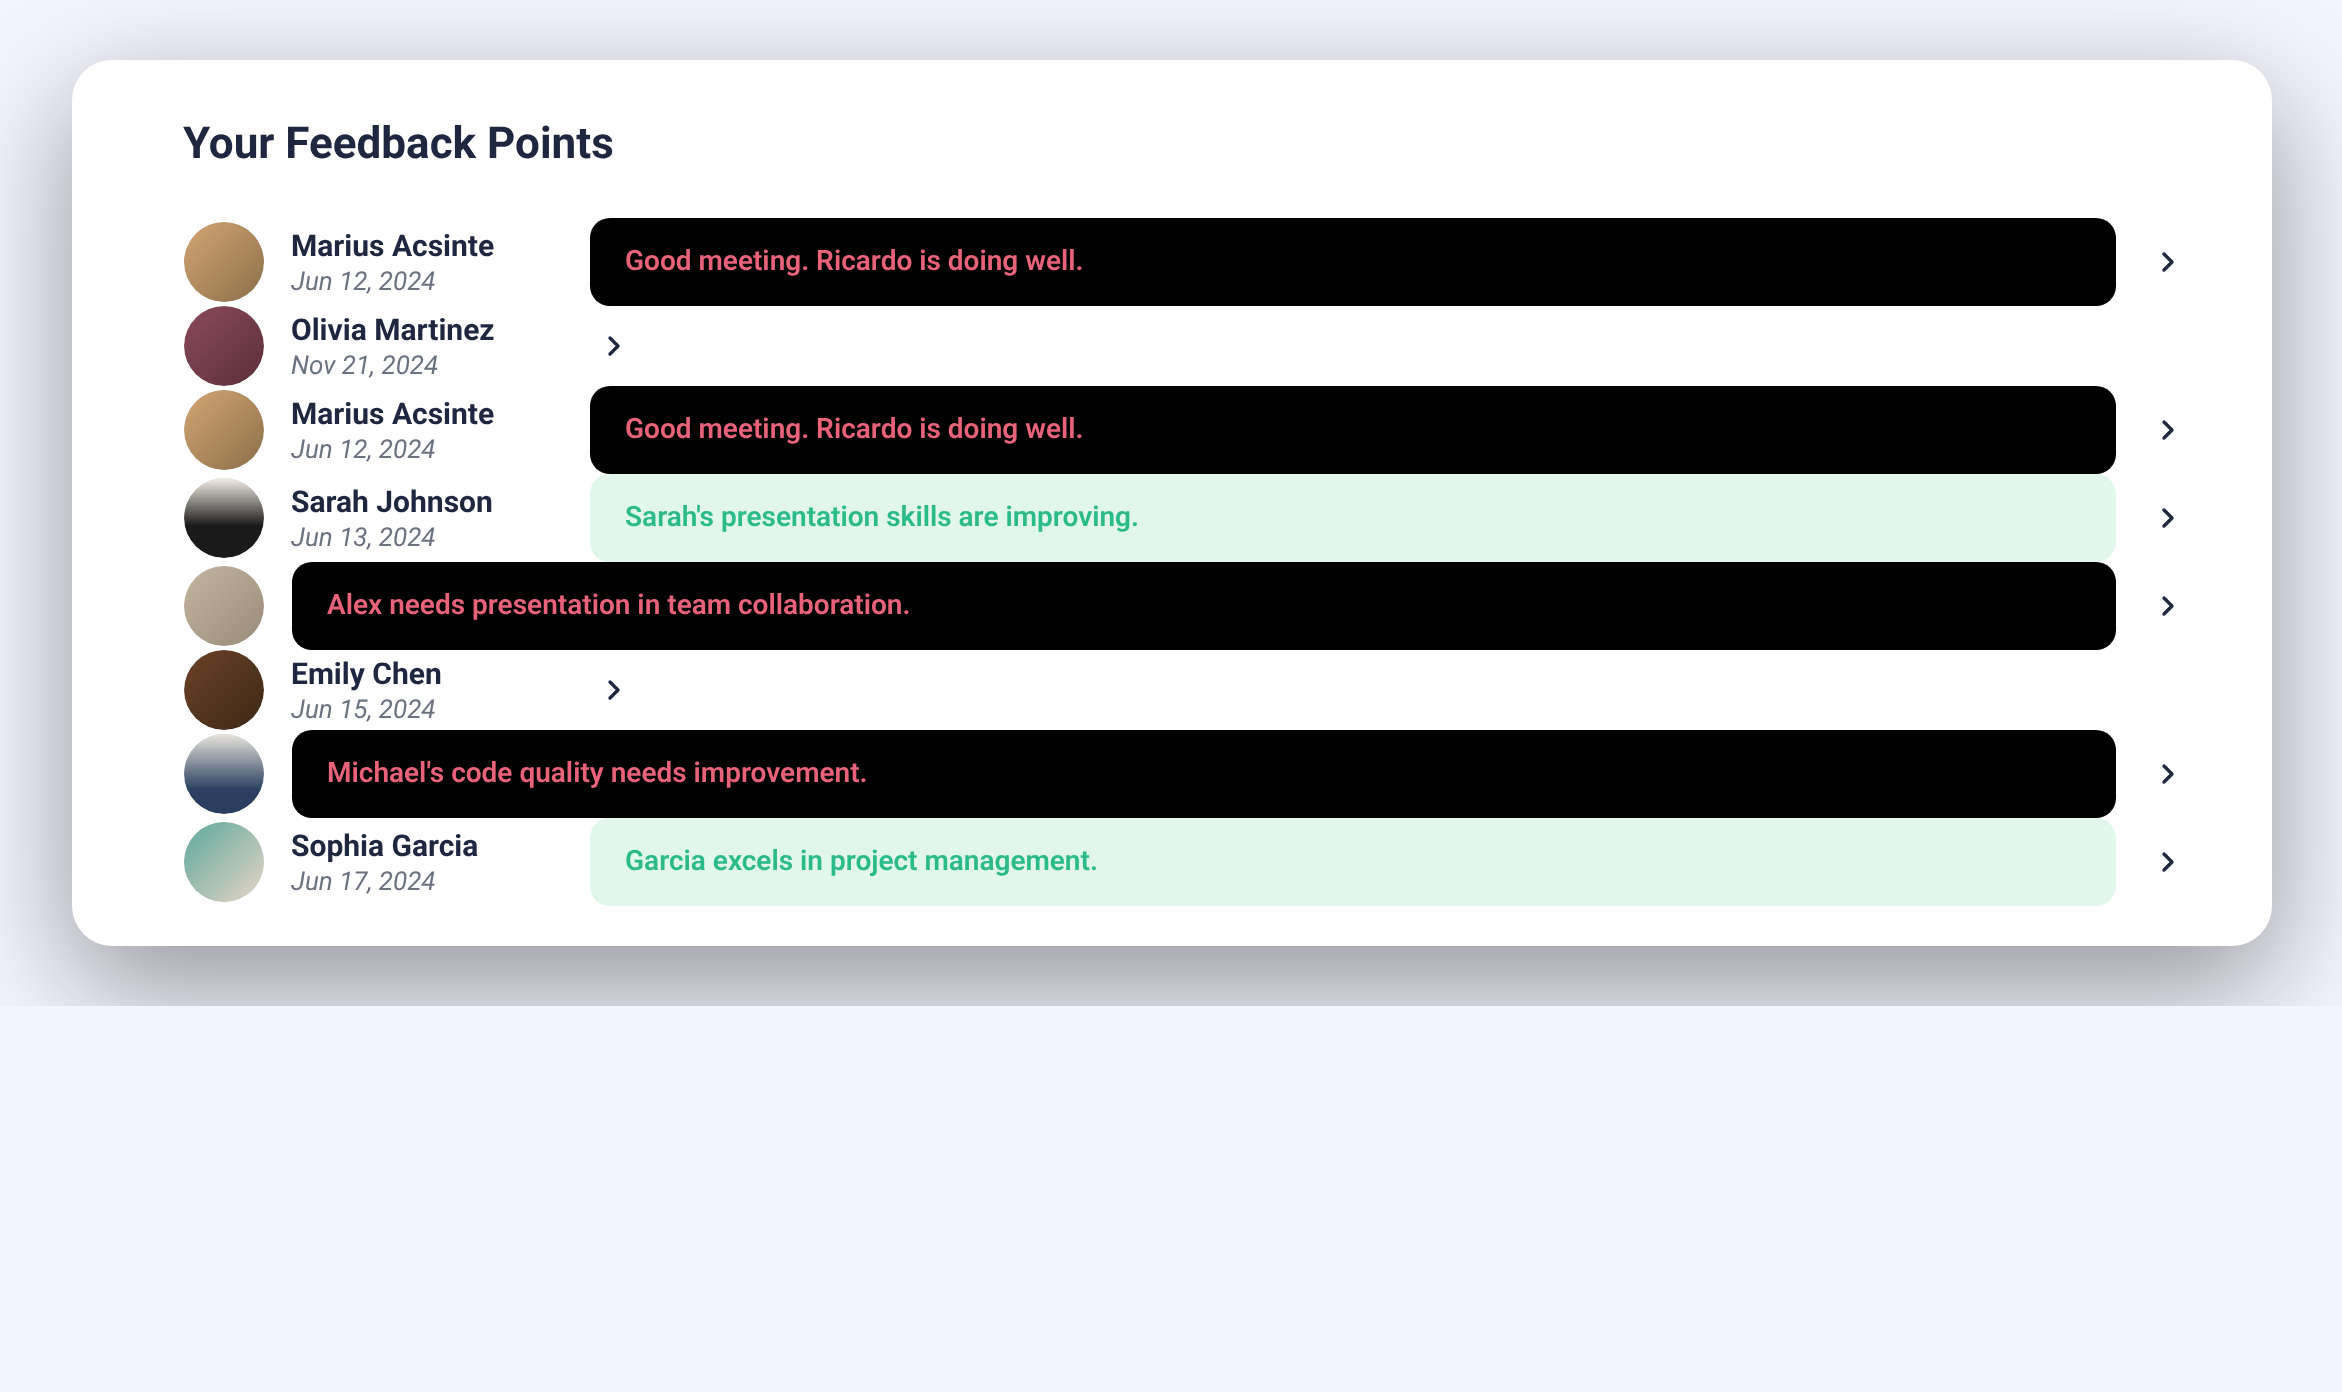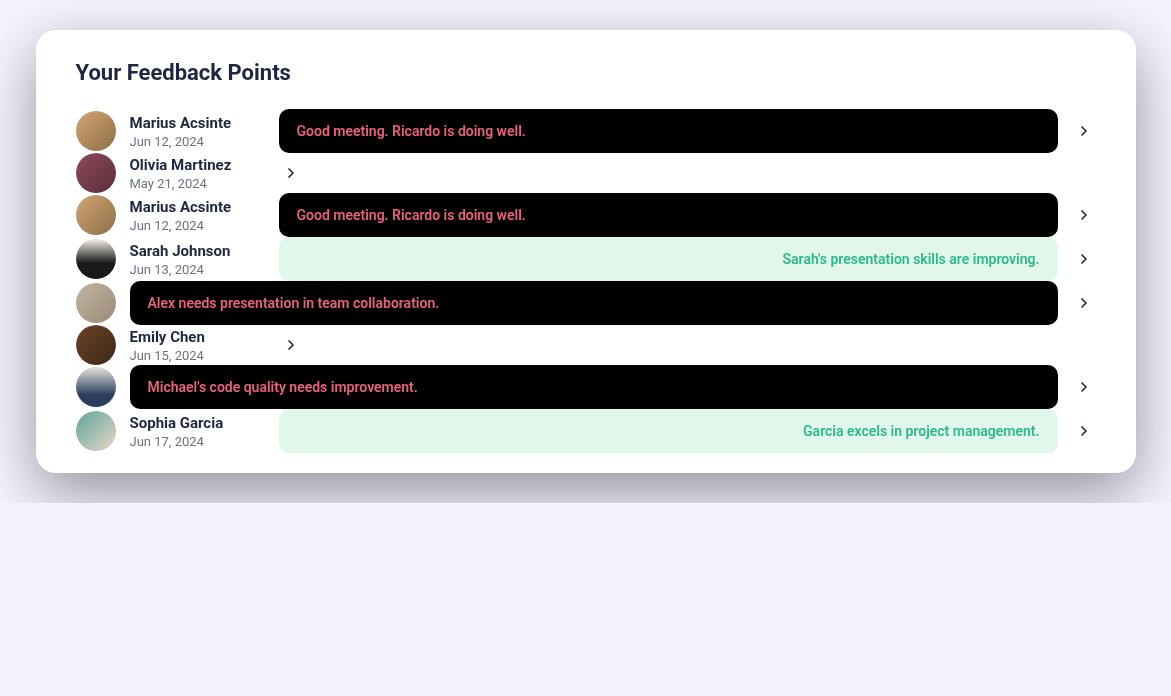--- a/index.html
+++ b/index.html
@@ -9,21 +9,21 @@
     }
     body {
       font-family: -apple-system, BlinkMacSystemFont, 'Segoe UI', Roboto, sans-serif;
       background: #f4f4ff;
       padding: 30px;
     }
     .card {
       background: #ffffff;
       border-radius: 20px;
       box-shadow: 0 20px 60px rgba(0,0,0,0.4);
-      padding: 30px 40px 20px 40px;
+      padding: 30px 40px 20px 56px;
       max-width: 1100px;
       margin: 0 auto;
     }
     .title {
       font-size: 22px;
       font-weight: 700;
       color: #1e2640;
       margin-bottom: 24px;
     }
     .feedback-row {
@@ -56,36 +56,36 @@
     .person-name {
       font-size: 15px;
       font-weight: 700;
       color: #1e2640;
       white-space: nowrap;
     }
     .person-date {
       font-size: 13px;
       color: #6b7280;
       margin-top: 2px;
+      font-style: italic;
     }
     .feedback-box {
       flex: 1;
       padding: 14px 18px;
       border-radius: 10px;
       font-size: 14px;
       font-weight: 600;
     }
     .feedback-box.negative {
       background: #000000;
       color: #e8627a;
     }
     .feedback-box.positive {
       background: #e1f7ec;
       color: #2bbb8a;
-      text-align: right;
     }
     .chevron {
       width: 24px;
       display: flex;
       align-items: center;
       justify-content: center;
       color: #1e2640;
       flex-shrink: 0;
     }
     .chevron svg {
@@ -122,21 +122,21 @@
             <polyline points="9 18 15 12 9 6"></polyline>
           </svg>
         </div>
       </div>
       <div class="feedback-row">
         <div class="avatar">
           <div class="avatar-inner av-2"></div>
         </div>
         <div class="person-info">
           <div class="person-name">Olivia Martinez</div>
-          <div class="person-date">May 21, 2024</div>
+          <div class="person-date">Nov 21, 2024</div>
         </div>
         <div class="chevron">
           <svg viewBox="0 0 24 24" fill="none" stroke="currentColor" stroke-width="2.5" stroke-linecap="round" stroke-linejoin="round">
             <polyline points="9 18 15 12 9 6"></polyline>
           </svg>
         </div>
       </div>
       <div class="feedback-row">
         <div class="avatar">
           <div class="avatar-inner av-3"></div>

